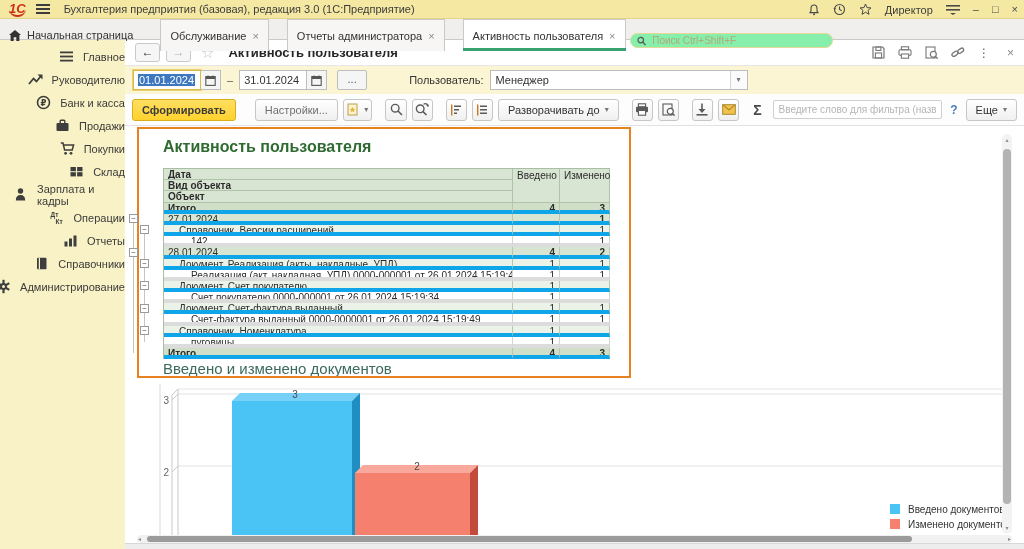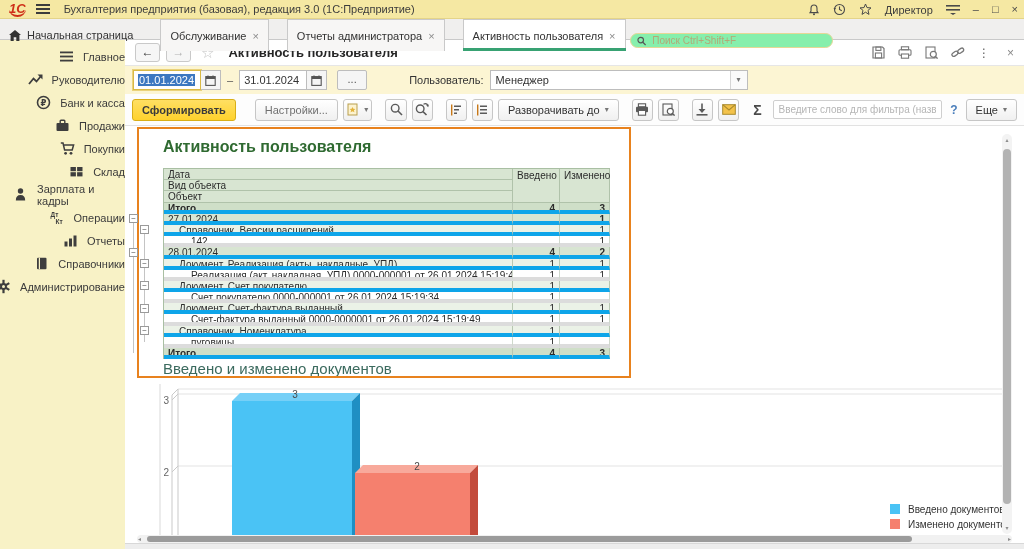--- a/index.html
+++ b/index.html
@@ -73,21 +73,21 @@
   .finput::placeholder{color:#b5b5b5;}
   .qmark{color:#4a7ebb;font-weight:bold;font-size:12px;margin:0 3px;}
   .ml8{margin-left:8px;} .ml14{margin-left:14px;}
   
   .pane{flex:1;position:relative;overflow:hidden;background:#fff;}
   .selbox{position:absolute;left:12px;top:1px;width:494px;height:251px;border:2px solid #e8821e;z-index:5;pointer-events:none;}
   .rtitle{position:absolute;left:38px;top:12px;font-size:16px;font-weight:bold;color:#2f6a31;}
   .rtable{position:absolute;left:38px;top:42px;width:447px;font-size:10px;color:#2b2b2b;
     border-top:1px solid #a9bfa3;border-left:1px solid #a9bfa3;}
   .thead{display:flex;background:#d8e5d2;}
-  .thead-l{width:350px;}
+  .thead-l{width:350px;font-weight:bold;}
   .th3{height:11.2px;line-height:11.2px;padding-left:4px;border-bottom:1px solid #b0c2aa;border-right:1px solid #b0c2aa;
     overflow:hidden;white-space:nowrap;}
   .thcol{height:33.6px;border-bottom:1px solid #b0c2aa;border-right:1px solid #b0c2aa;padding:1px 0 0 4px;}
   .w-ent{width:47px;} .w-chg{width:50px;}
   .trow{display:flex;}
   .tc{height:11.2px;line-height:11.2px;overflow:hidden;white-space:nowrap;border-bottom:4px solid #0ea5e9;border-right:1px solid #b8c7b2;}
   .tc.lbl{width:350px;padding-left:4px;}
   .tc.num{width:47px;text-align:right;padding-right:4px;}
   .tc.chg{width:50px;text-align:right;padding-right:4px;}
   .trow.total{background:#cfdfc8;font-weight:bold;}

